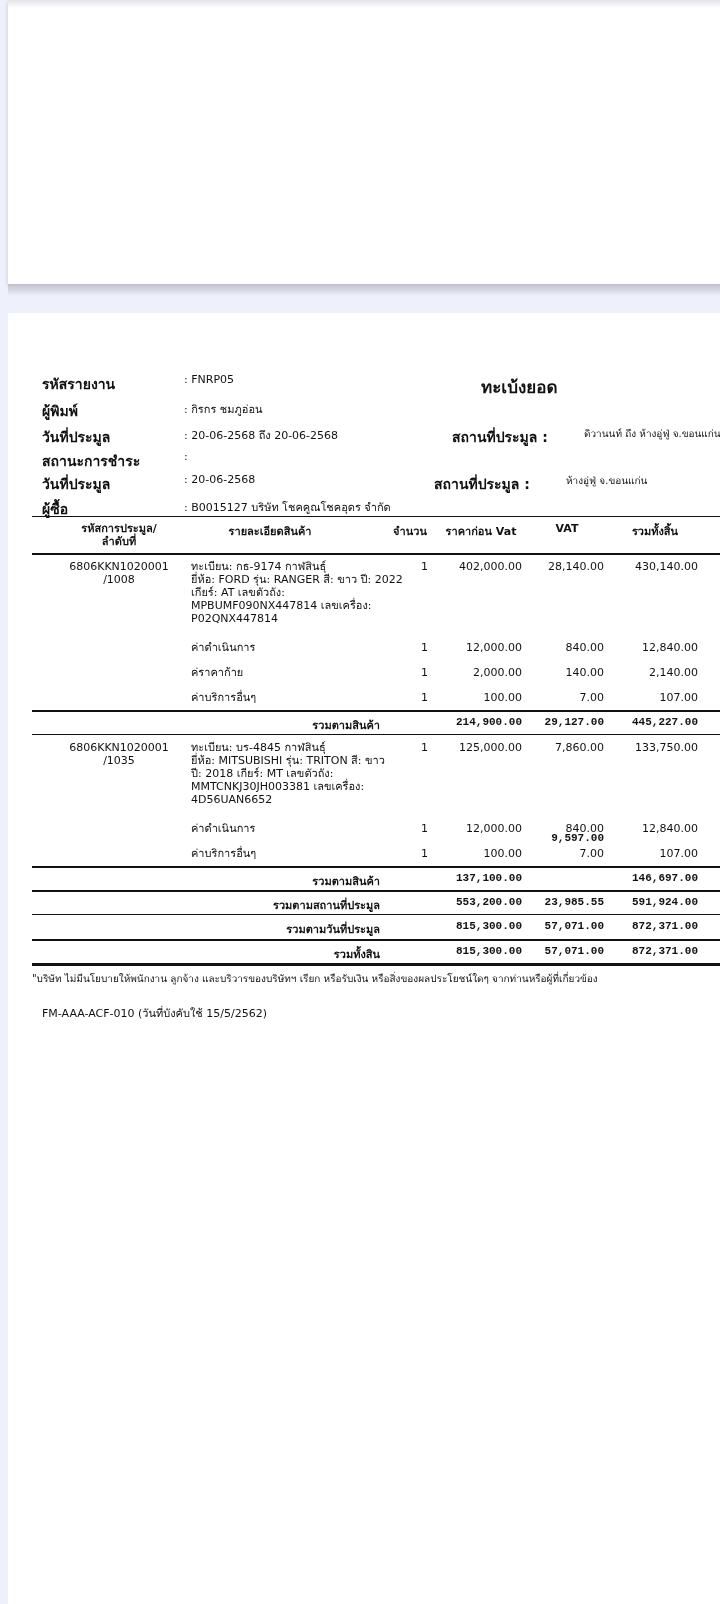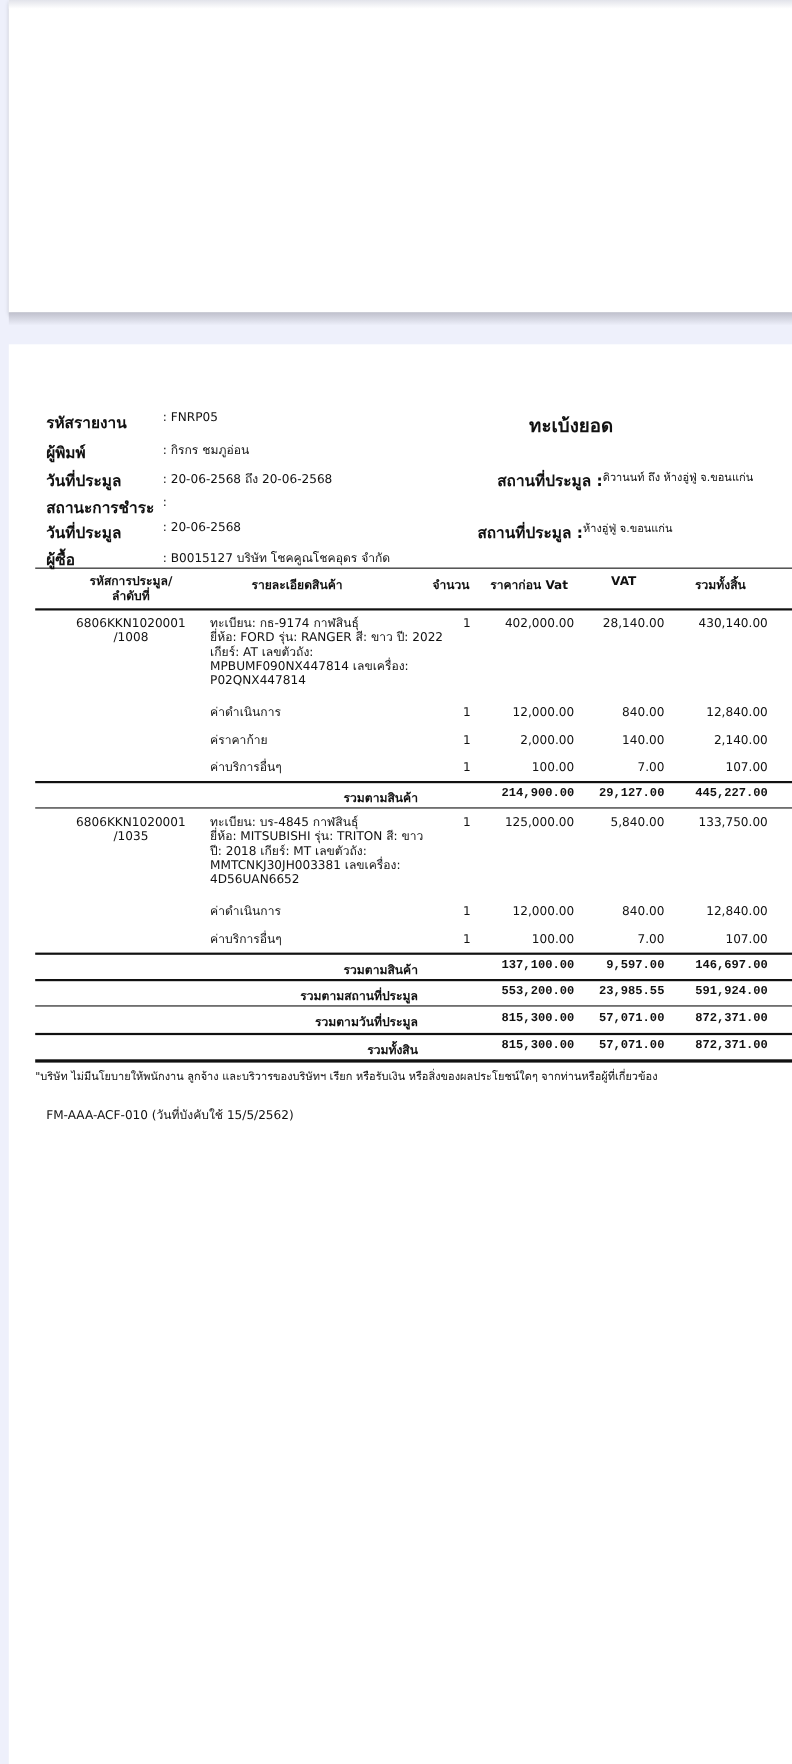--- a/index.html
+++ b/index.html
@@ -22,21 +22,21 @@
   .page-main {
     position: absolute; left: 8px; top: 313px; width: 712px; height: 1291px;
     background: #ffffff;
   }
   .gap-shadow {
     position: absolute; left: 8px; top: 284px; width: 712px; height: 12px;
     background: linear-gradient(#bfc0cc, #eef0fb);
   }
   .abs { position: absolute; white-space: nowrap; }
   .lbl { font-size: 14px; font-weight: bold; }
-  .val { font-size: 11px; }
+  .val { font-size: 11px; margin-left: 36px; }
   .title { font-size: 17px; font-weight: bold; }
   .num { font-size: 11px; text-align: right; }
   .bold { font-weight: bold; font-family: Liberation Mono, monospace; }
   .hdr { font-size: 11px; font-weight: bold; text-align: center; }
   .line { position: absolute; left: 32px; width: 688px; background: #111; }
   .thick { height: 2px; }
   .thin { height: 1px; }
   .desc { font-size: 11px; line-height: 13px; white-space: pre-line; margin-left: 31px; }
   .footer { font-size: 11px; }
 </style>
@@ -129,42 +129,42 @@
   <span class="abs desc" style="left:38px;top:741px;width:100px;text-align:center">6806KKN1020001
 /1035</span>
   <div>
     <span class="abs desc" style="left:160px;top:741px">ทะเบียน: บร-4845 กาฬสินธุ์
 ยี่ห้อ: MITSUBISHI รุ่น: TRITON  สี: ขาว
 ปี: 2018 เกียร์: MT เลขตัวถัง:
 MMTCNKJ30JH003381 เลขเครื่อง:
 4D56UAN6652</span>
     <span class="abs num" style="left:388px;top:741px;width:40px">1</span>
     <span class="abs num" style="left:430px;top:741px;width:92px">125,000.00</span>
-    <span class="abs num" style="left:520px;top:741px;width:84px">5,840.00</span>
+    <span class="abs num" style="left:520px;top:741px;width:84px">7,860.00</span>
     <span class="abs num" style="left:604px;top:741px;width:94px">133,750.00</span>
   </div>
   <div>
     <span class="abs desc" style="left:160px;top:822px">ค่าดำเนินการ</span>
     <span class="abs num" style="left:388px;top:822px;width:40px">1</span>
     <span class="abs num" style="left:430px;top:822px;width:92px">12,000.00</span>
     <span class="abs num" style="left:520px;top:822px;width:84px">840.00</span>
     <span class="abs num" style="left:604px;top:822px;width:94px">12,840.00</span>
   </div>
   <div>
     <span class="abs desc" style="left:160px;top:847px">ค่าบริการอื่นๆ</span>
     <span class="abs num" style="left:388px;top:847px;width:40px">1</span>
     <span class="abs num" style="left:430px;top:847px;width:92px">100.00</span>
     <span class="abs num" style="left:520px;top:847px;width:84px">7.00</span>
     <span class="abs num" style="left:604px;top:847px;width:94px">107.00</span>
   </div>
   <div class="line thick" style="top:866px"></div>
   <div>
     <span class="abs num bold" style="left:200px;top:872px;width:180px">รวมตามสินค้า</span>
     <span class="abs num bold" style="left:420px;top:872px;width:102px">137,100.00</span>
-    <span class="abs num bold" style="left:520px;top:872px;width:84px">9,597.00</span>
+    <span class="abs num bold" style="left:520px;top:832px;width:84px">9,597.00</span>
     <span class="abs num bold" style="left:604px;top:872px;width:94px">146,697.00</span>
   </div>
   <div class="line thick" style="top:890px"></div>
 </div>
 
 <div>
   <span class="abs num bold" style="left:180px;top:896px;width:200px">รวมตามสถานที่ประมูล</span>
   <span class="abs num bold" style="left:420px;top:896px;width:102px">553,200.00</span>
   <span class="abs num bold" style="left:520px;top:896px;width:84px">23,985.55</span>
   <span class="abs num bold" style="left:604px;top:896px;width:94px">591,924.00</span>

